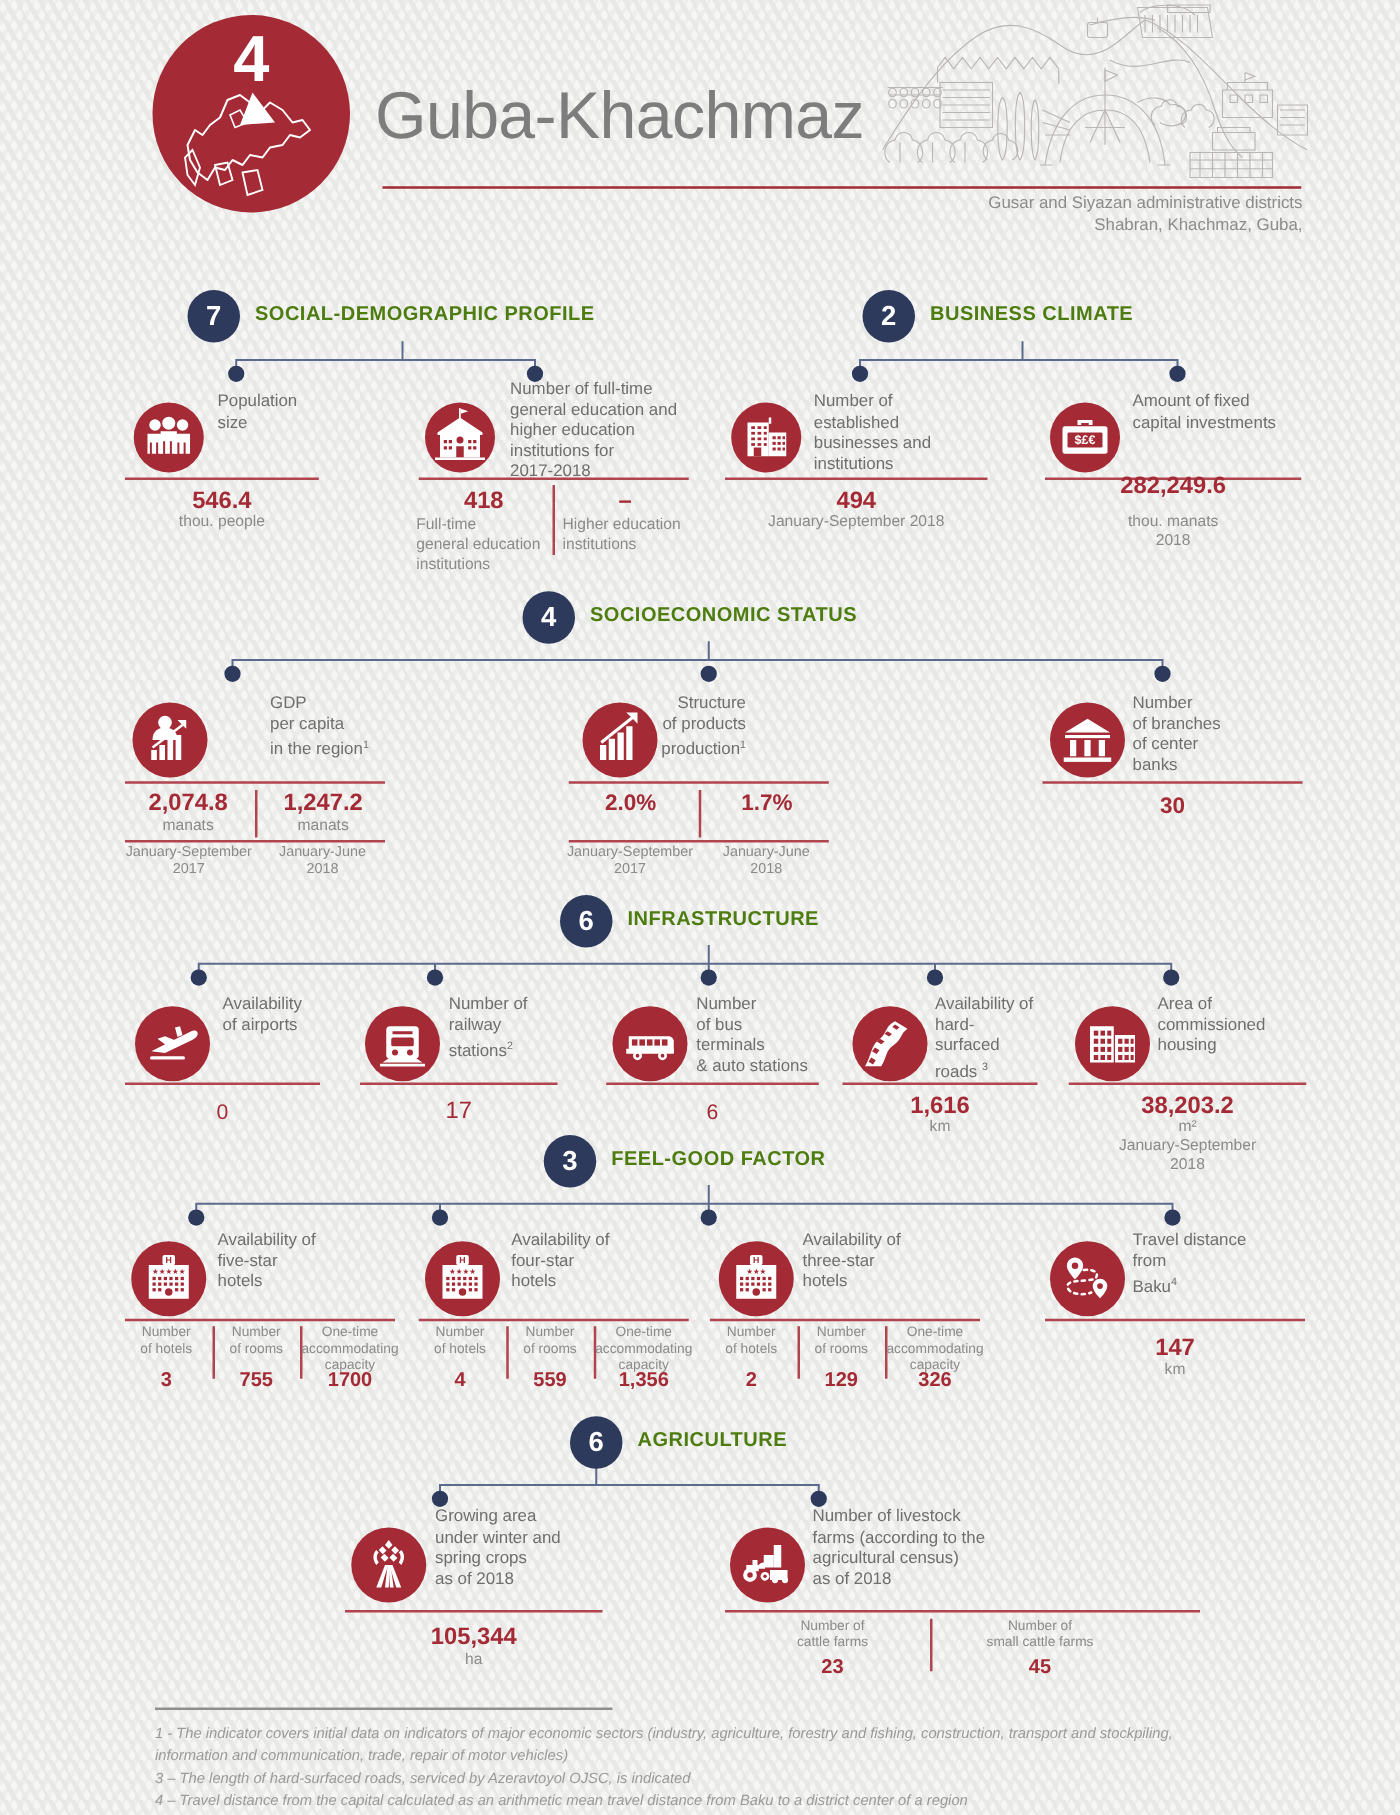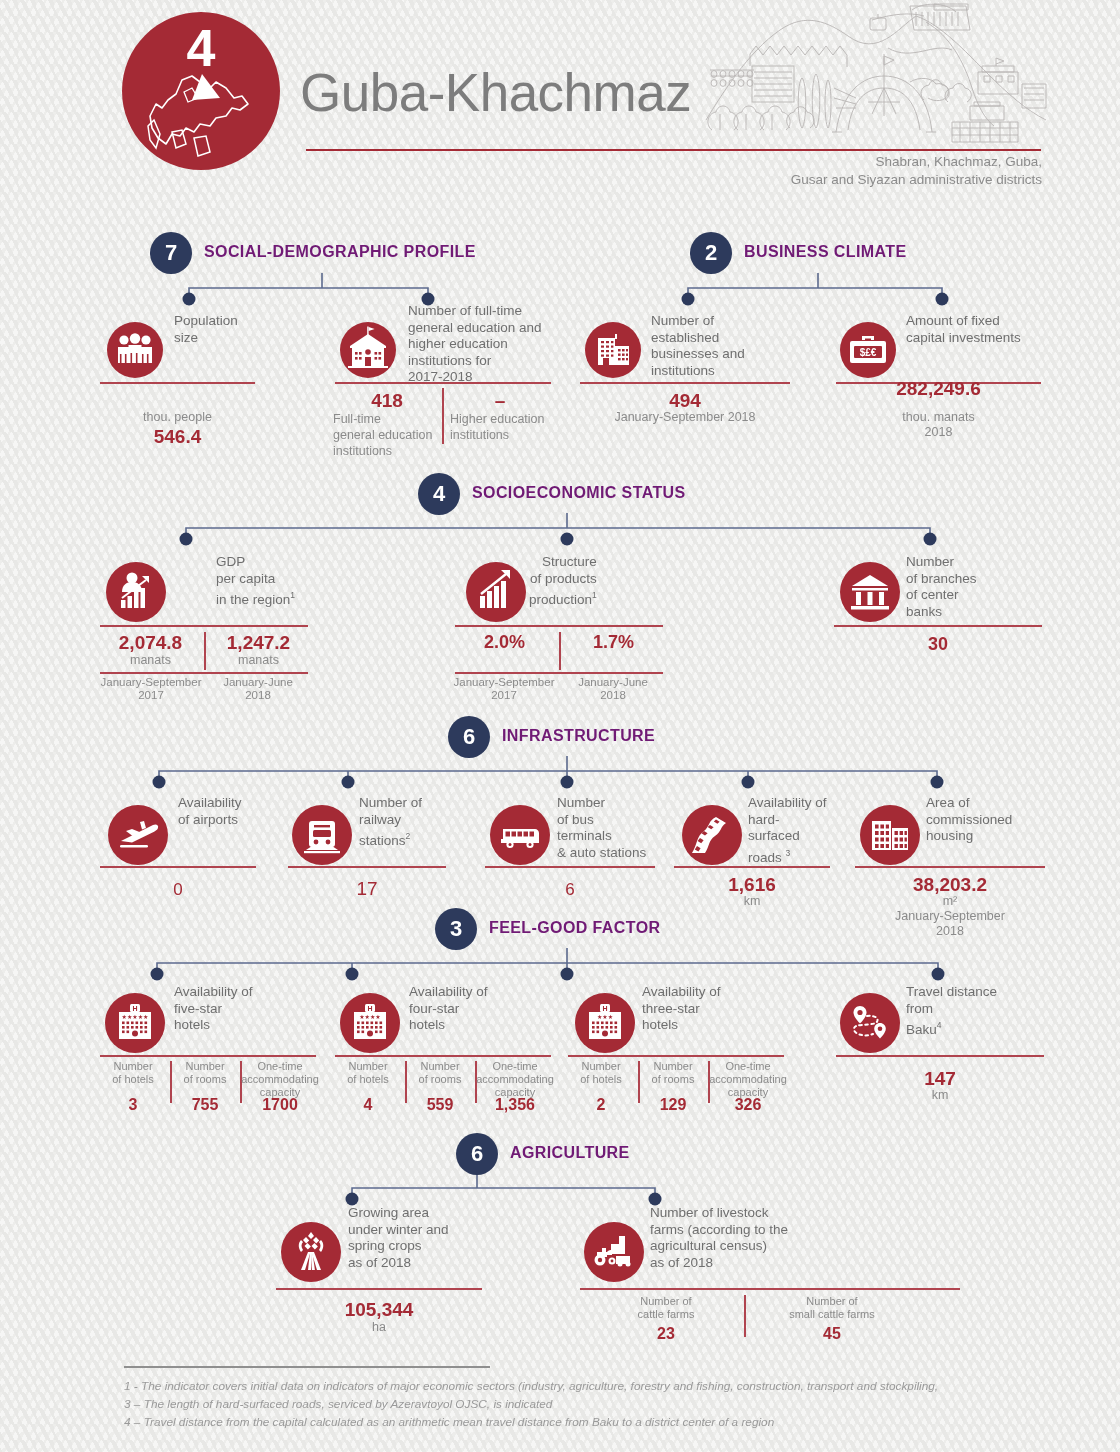--- a/index.html
+++ b/index.html
@@ -57,21 +57,21 @@
   .section-circle {
     position: absolute; left: 0; top: 0;
     width: 42px; height: 42px; border-radius: 50%;
     background: #2d3a5c; color: #fff;
     font-size: 22px; font-weight: bold;
     display: flex; align-items: center; justify-content: center;
     line-height: 1;
   }
   .section-title {
     position: absolute; left: 54px; top: 11px;
-    font-size: 16px; font-weight: bold; color: #701a75;
+    font-size: 16px; font-weight: bold; color: #4d7c0f;
     letter-spacing: 0.4px; white-space: nowrap;
   }
 
   
   .icon-circle {
     position: absolute; width: 56px; height: 56px; border-radius: 50%;
     background: #a42a35;
   }
   .icon-circle svg { position: absolute; left: 0; top: 0; }
   .icon-circle.big { width: 60px; height: 60px; }
@@ -189,22 +189,22 @@
     <path d="M170 18 C190 12 208 10 222 14"></path>
     <rect x="168" y="16" width="16" height="12" rx="2"></rect>
     <path d="M176 12 v4"></path>
     <path d="M208 4 h56 l4 24 h-56 z"></path>
     <path d="M214 10 v14 M220 10 v14 M226 10 v14 M232 10 v14 M238 10 v14 M244 10 v14 M250 10 v14 M256 10 v14"></path>
     <path d="M232 2 h34 v6 h-34 z"></path>
   </g>
 </svg>
 
 <div id="header-subtitle">
+  <div>Gusar  and Siyazan administrative districts</div>
   <div>Shabran, Khachmaz, Guba,</div>
-  <div>Gusar  and Siyazan administrative districts</div>
 </div>
 
 <svg class="layer">
   <g stroke="#5c6a8e" stroke-width="1.6" fill="none">
 
     <path d="M322 273 v15 H189 v10 M322 288 H428 v10"></path>
 
     <path d="M818 273 v15 H688 v10 M818 288 H942 v10"></path>
 
     <path d="M567 513 v15 H186 v10 M567 528 H930 v10"></path>
@@ -252,21 +252,21 @@
       <path d="M21.5 23 h13 v18 h-4 v-10 h-1.6 v10 h-3.8 v-10 h-1.6 v10 h-2 z"></path>
       <path d="M33 25 h12 v16 h-3.5 v-9 h-1.6 v9 h-3.4 v-9 h-1.6 v9 H33 z"></path>
     </g>
   </svg>
 </div>
 <div class="cap" style="left:174px; top:313px;">
   <div>Population</div>
   <div>size</div>
 </div>
 <div class="rule" style="left:100px; top:382px; width:155px;"></div>
-<div class="val" style="left:100px; top:390px; width:155px; font-size:19px;margin-top:36px;">546.4</div>
+<div class="val" style="left:100px; top:390px; width:155px; font-size:19px;">546.4</div>
 <div class="unit" style="left:100px; top:410px; width:155px;">thou. people</div>
 
 <div class="icon-circle" style="left:340px; top:322px;">
   <svg width="56" height="56" viewBox="0 0 56 56">
     <g fill="#fff">
       <path d="M28 12 L46 24 v2 H10 v-2 z"></path>
       <path d="M12 26 h32 v18 H12 z"></path>
       <rect x="27.2" y="4.5" width="1.4" height="9"></rect>
       <path d="M28.6 5 l6 2 l-6 2 z"></path>
       <circle cx="28" cy="30" r="2.8" fill="#a42a35"></circle>
@@ -860,15 +860,16 @@
 <div class="subval" style="left:592px; top:1325px; width:148px;">23</div>
 <div class="sublabel" style="left:752px; top:1295px; width:160px;">
   <div>Number of</div>
   <div>small cattle farms</div>
 </div>
 <div class="subval" style="left:752px; top:1325px; width:160px;">45</div>
 
 <div id="footer-rule"></div>
 <div id="footnotes">
   <div>1 - The indicator covers initial data on indicators of major economic sectors (industry, agriculture, forestry and fishing, construction, transport and stockpiling,</div>
+  <div>information and communication, trade, repair of  motor vehicles)</div>
   <div>3 – The length of hard-surfaced roads, serviced by Azeravtoyol OJSC, is indicated</div>
   <div>4 – Travel distance from the capital calculated as an arithmetic mean travel distance from Baku to a district center of a region</div>
 </div>
 
 </body></html>

